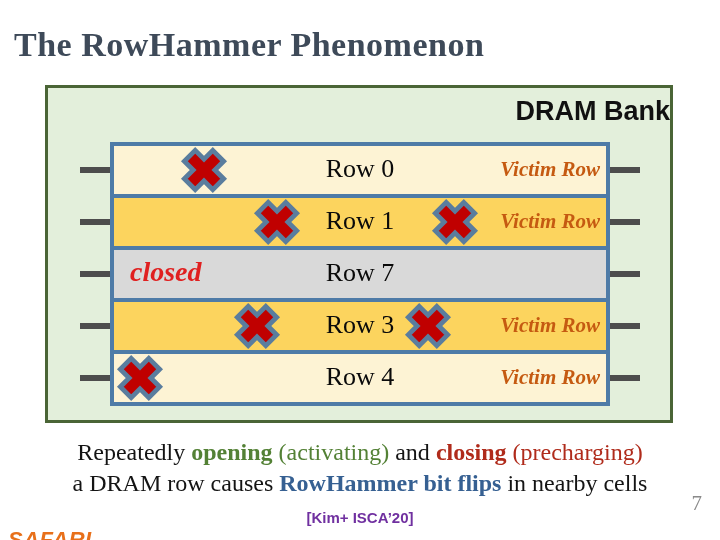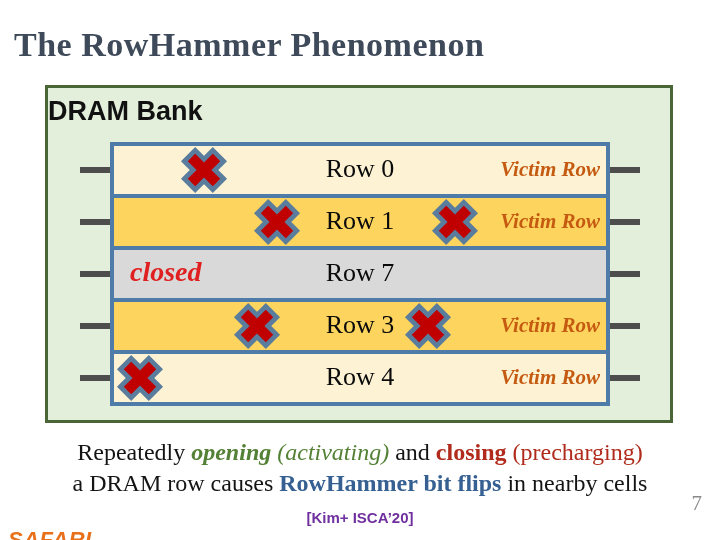--- a/index.html
+++ b/index.html
@@ -8,21 +8,21 @@
   .slide{position:absolute;inset:0;border-radius:32px;}
 
   
   .slide-title{position:absolute;left:14px;top:26px;margin:0;
     font-family:"Liberation Serif", serif;font-weight:700;font-size:34px;
     color:var(--title_text);letter-spacing:0.5px;white-space:nowrap;}
 
   
   .bank{position:absolute;left:45px;top:85px;width:628px;height:338px;box-sizing:border-box;
     background:var(--bank_bg);border:3px solid var(--bank_border);}
-  .bank-title{margin-top:8px;text-align:left;
+  .bank-title{margin-top:8px;text-align:right;
     font-family:"Liberation Sans", sans-serif;font-weight:700;font-size:27px;color:#111;}
 
   
   .rows{position:absolute;left:110px;top:142px;width:500px;box-sizing:border-box;
     border:4px solid var(--row_border);}
   .dram-row{position:relative;height:48px;}
   .dram-row + .dram-row{border-top:4px solid var(--row_border);}
   .row-cream{background:var(--row_open);}
   .row-gold{background:var(--row_gold);padding-left:28px;}
   .row-gray{background:var(--row_closed);}
@@ -38,21 +38,21 @@
   .xmark{position:absolute;top:1px;width:46px;height:46px;overflow:visible;}
   .xmark path{fill:var(--x_mark);stroke:var(--x_outline);stroke-width:5;stroke-linejoin:miter;}
 
   
   .stub{position:absolute;width:30px;height:6px;background:var(--stub);}
 
   
   .caption{position:absolute;left:0;top:437px;width:720px;text-align:center;
     font-size:24px;line-height:31px;color:#141414;white-space:nowrap;}
   .bold{font-weight:700;}
-  .green{color:var(--caption_green);font-style:italic;}
+  .green{color:var(--caption_green);}
   .red{color:var(--caption_red);}
   .blue{color:var(--caption_blue);}
 
   
   .logo{position:absolute;left:8px;top:501px;
     font-family:"Liberation Sans", sans-serif;font-weight:700;font-style:italic;
     font-size:22px;color:var(--logo);letter-spacing:0.5px;margin-top:26px;}
   .citation{position:absolute;left:0;top:509px;width:720px;text-align:center;
     font-family:"Liberation Sans", sans-serif;font-weight:700;font-size:15px;
     color:var(--citation);}

